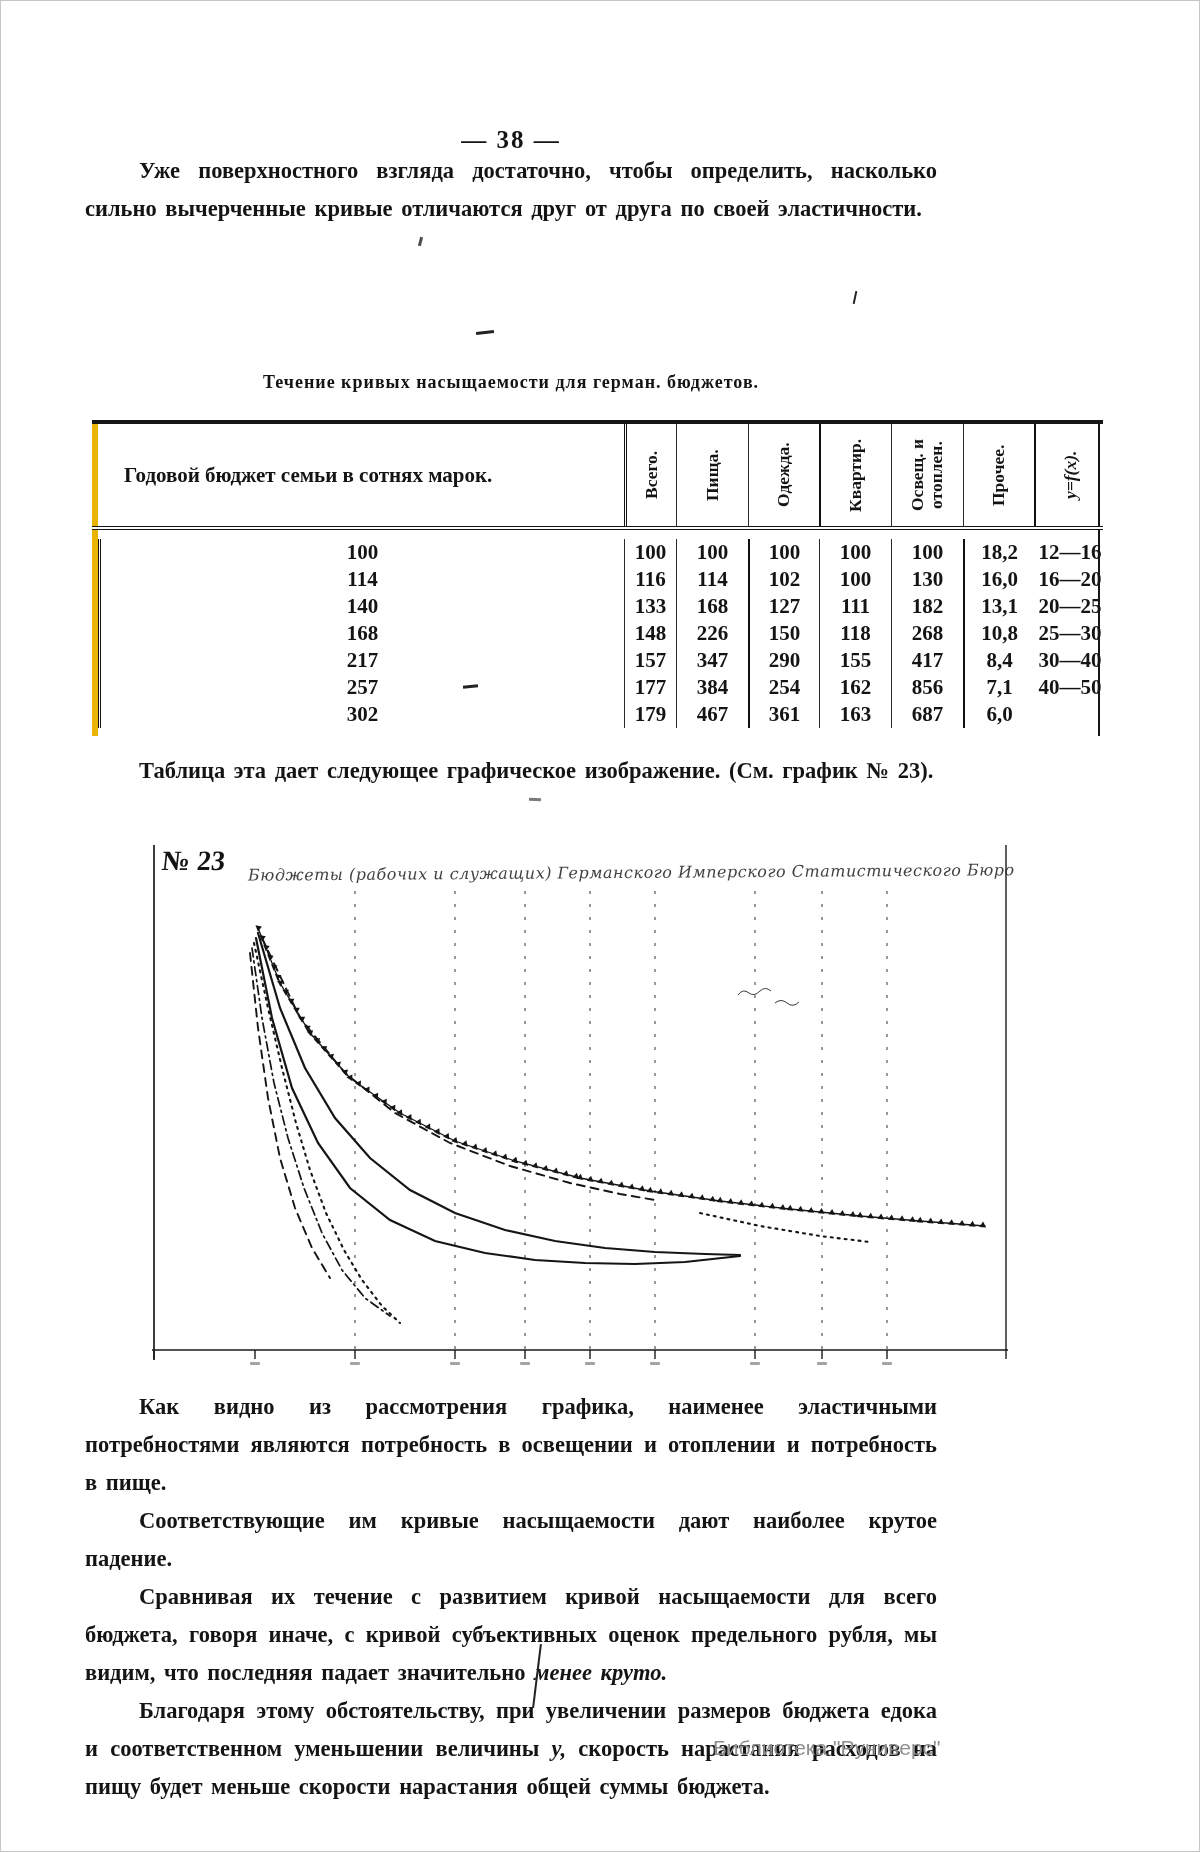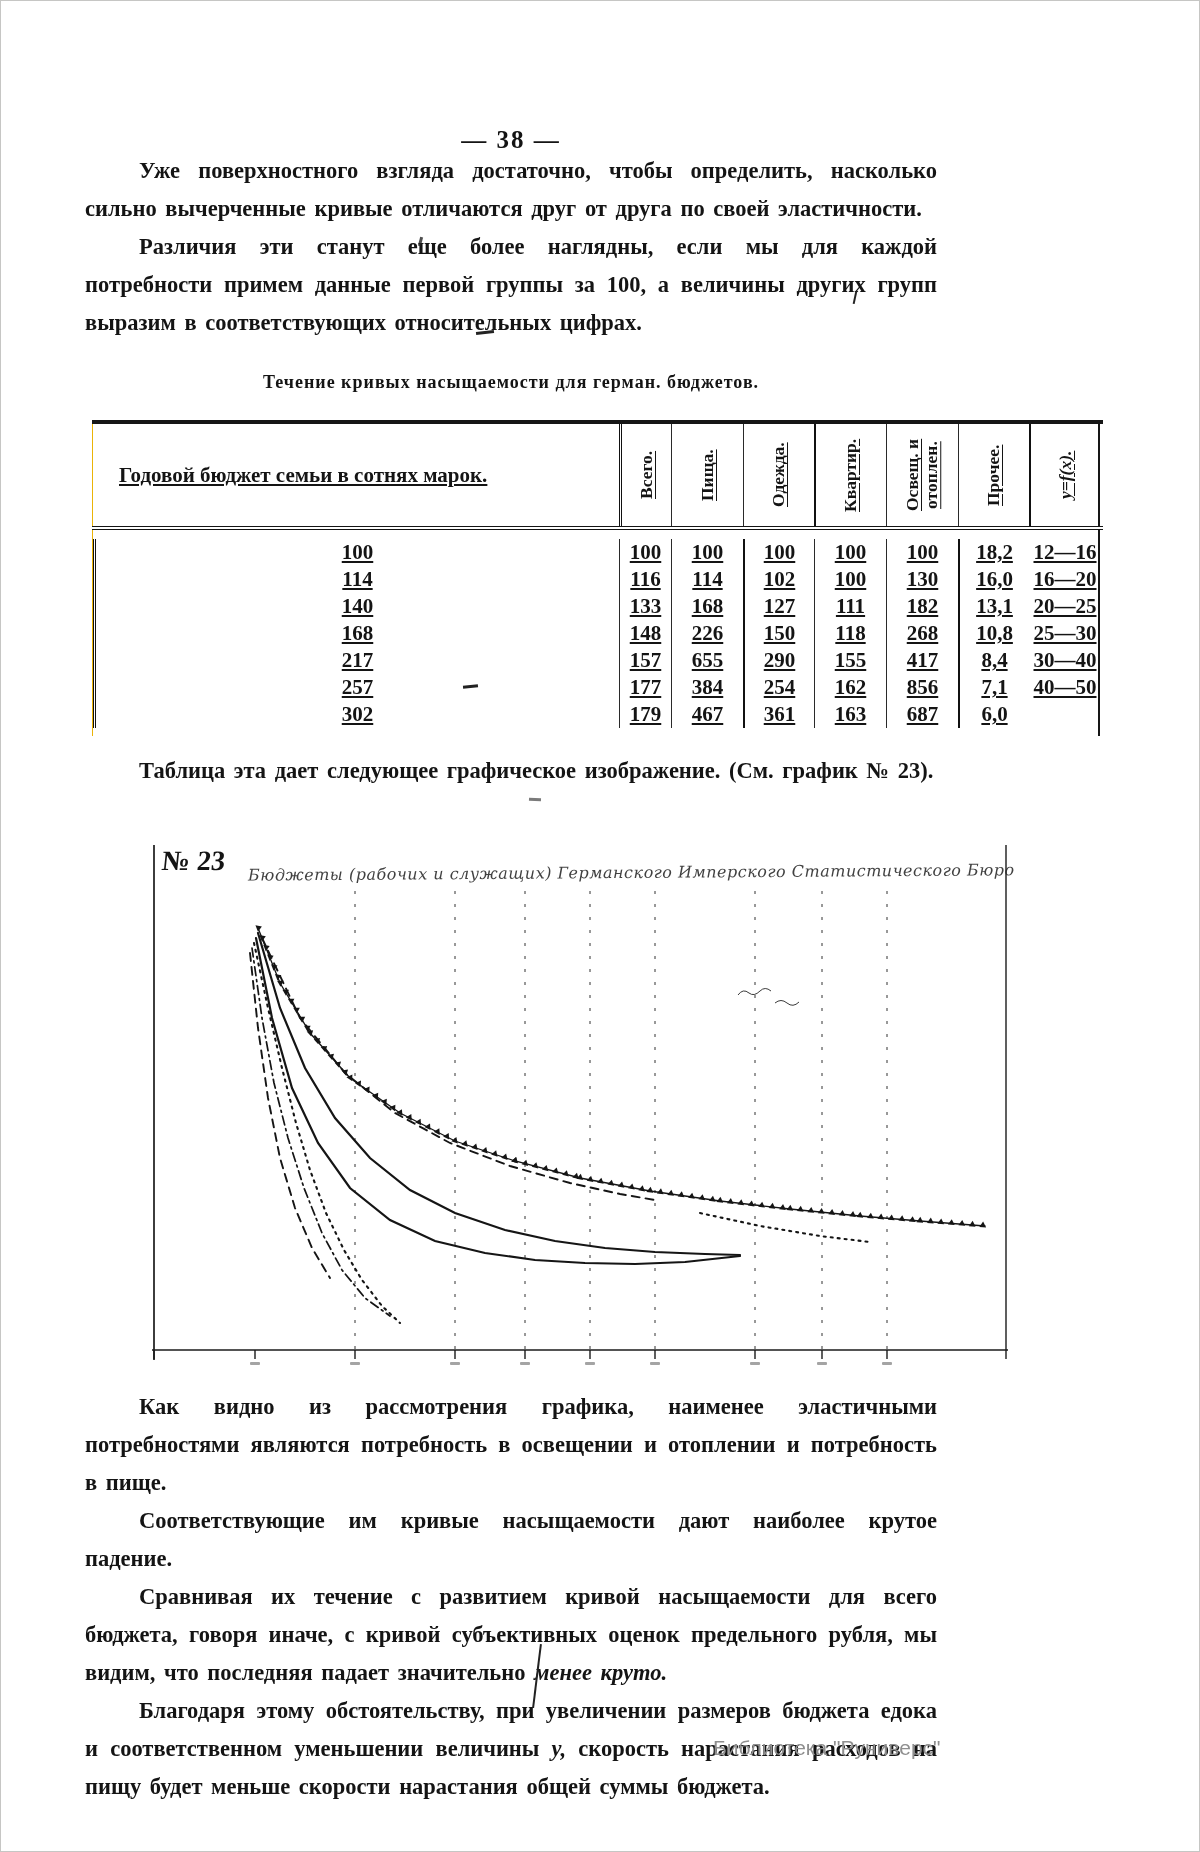--- a/index.html
+++ b/index.html
@@ -12,21 +12,21 @@
         font-weight:700;text-align:justify;word-spacing:3px;}
   .copy p{margin:0;text-indent:54px;}
   .ital{font-style:italic;}
   .ttl{position:absolute;top:372px;left:85px;width:852px;text-align:center;
        font-size:18px;font-weight:700;letter-spacing:1px;}
   
   .tbl{position:absolute;left:92px;top:420px;width:1011px;}
   .rule-thick{height:4px;background:#161616;}
   .rule-dbl{height:2px;border-top:1.5px solid #141414;border-bottom:1.5px solid #141414;}
   .tgrid{display:grid;grid-template-columns:526px 52px 72px 71px 72px 72px 71px 72px;
-         border-left:1px solid #eab308;border-right:2px solid #161616;box-sizing:border-box;width:1008px;text-decoration:underline;}
+         border-left:6px solid #eab308;border-right:2px solid #161616;box-sizing:border-box;width:1008px;}
   .tgrid > div{box-sizing:border-box;}
   .thead-grid{height:102px;}
   .th{display:flex;align-items:center;justify-content:center;overflow:hidden;}
   .th-main{justify-content:flex-start;padding-left:26px;font-size:21px;font-weight:700;}
   .vlab{writing-mode:vertical-rl;transform:rotate(180deg);inline-size:94px;
         font-size:17.5px;font-weight:700;text-align:center;line-height:1.1;}
   .sep-d{border-left:3px double #111;}
   .sep-1{border-left:1px solid #2a2a2a;}
   .sep-2{border-left:2px solid #111;}
   .tbody-grid{grid-auto-rows:27px;padding-top:9px;padding-bottom:8px;}
@@ -47,21 +47,20 @@
 </style>
 </head>
 <body>
 
 <div class="page">
 
   <div class="pgnum">— 38 —</div>
 
   <div class="copy" style="top:152px;">
     <p>Уже поверхностного взгляда достаточно, чтобы определить, насколько сильно вычерченные кривые отличаются друг от друга по своей эластичности.</p>
-    <p>Различия эти станут еще более наглядны, если мы для каждой потребности примем данные первой группы за 100, а величины других групп выразим в соответствующих относительных цифрах.</p>
   </div>
 
   <div class="ttl">Течение кривых насыщаемости для герман. бюджетов.</div>
 
   <div class="tbl">
     <div class="rule-thick"></div>
     <div class="tgrid thead-grid">
       <div class="th th-main">Годовой бюджет семьи в сотнях марок.</div>
       <div class="th sep-d">
           <span class="vlab">Всего.</span>
@@ -118,21 +117,21 @@
       <div class="td sep-1">148</div>
       <div class="td sep-1">226</div>
       <div class="td sep-2">150</div>
       <div class="td sep-1">118</div>
       <div class="td sep-1">268</div>
       <div class="td sep-2">10,8</div>
 
       <div class="td">25—30</div>
       <div class="td sep-d">217</div>
       <div class="td sep-1">157</div>
-      <div class="td sep-1">655</div>
+      <div class="td sep-1">347</div>
       <div class="td sep-2">290</div>
       <div class="td sep-1">155</div>
       <div class="td sep-1">417</div>
       <div class="td sep-2">8,4</div>
 
       <div class="td">30—40</div>
       <div class="td sep-d">257</div>
       <div class="td sep-1">177</div>
       <div class="td sep-1">384</div>
       <div class="td sep-2">254</div>

